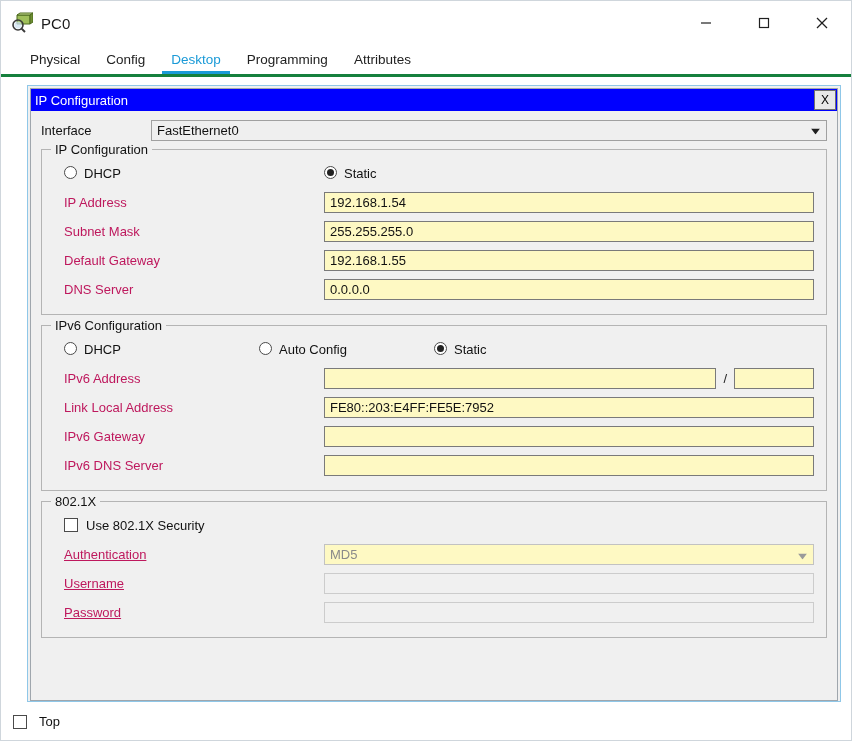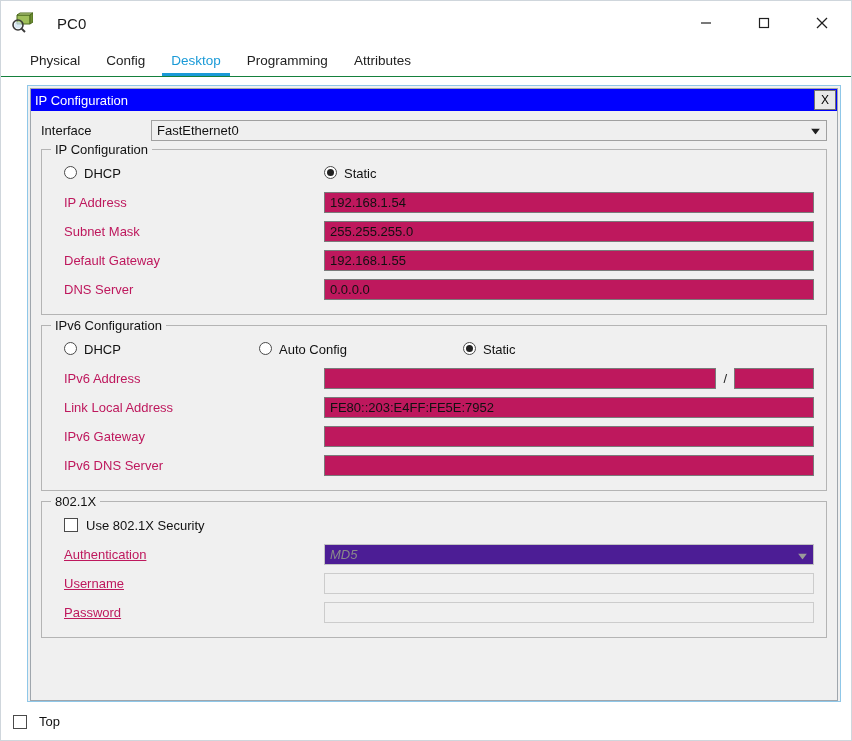--- a/index.html
+++ b/index.html
@@ -35,21 +35,21 @@
     min-height: 44px;
     background: #ffffff;
     display: flex;
     align-items: center;
     position: relative;
   }
   .title-left {
     display: flex;
     align-items: center;
     padding-left: 10px;
-    gap: 24px;
+    gap: 8px;
   }
   .app-icon {
     width: 22px;
     height: 22px;
     position: relative;
   }
   .title-text {
     font-size: 15px;
     color: #1a1a1a;
     letter-spacing: .1px;
@@ -72,21 +72,21 @@
   }
 
   
   .tabstrip {
     height: 32px;
     min-height: 32px;
     background: #ffffff;
     display: flex;
     align-items: stretch;
     padding-left: 16px;
-    border-bottom: 1px solid #15803d;
+    border-bottom: 3px solid #15803d;
     box-sizing: border-box;
   }
   .tab {
     padding: 0 13px;
     display: flex;
     align-items: center;
     font-size: 13.5px;
     color: #222222;
     position: relative;
     cursor: default;
@@ -222,44 +222,43 @@
     font-size: 13px;
     color: #be185d;
     padding-left: 10px;
     box-sizing: border-box;
   }
   .field-label.disabled { color: #be185d; text-decoration: underline; }
 
   .txt {
     flex: 1;
     height: 21px;
-    background: #be185d;
+    background: #fef9c3;
     border: 1px solid #7a7a7a;
     box-sizing: border-box;
     font-size: 13px;
     padding-left: 5px;
     line-height: 19px;
     color: #111;
     white-space: nowrap;
     overflow: hidden;
     cursor: text;
   }
   .txt.disabled {
     background: #f0f0f0;
     border: 1px solid #cccccc;
     color: #9a9a9a;
   }
   .txt.combo-disabled {
-    background: #4c1d95;
+    background: #fef9c3;
     border: 1px solid #c2c2c2;
     color: #8a8a8a;
     position: relative;
     display: flex;
     align-items: center;
-    font-style: italic;
   }
   .txt.combo-disabled .arrow { position: absolute; right: 6px; top: 50%; transform: translateY(-50%); }
 
   
   .radio-row {
     display: flex;
     align-items: center;
     height: 30px;
     padding-left: 10px;
     box-sizing: border-box;
@@ -453,21 +452,21 @@
         </div>
 
         <div class="group">
           <span class="legend">IPv6 Configuration</span>
 
           <div class="radio-row">
             <label class="radio-item" style="width:195px">
               <span class="radio"></span>
               <span>DHCP</span>
             </label>
-            <label class="radio-item" style="width:204px">
+            <label class="radio-item" style="width:175px">
               <span class="radio"></span>
               <span>Auto Config</span>
             </label>
             <label class="radio-item">
               <span class="radio checked"></span>
               <span>Static</span>
             </label>
           </div>
 
           <div class="field-row">

